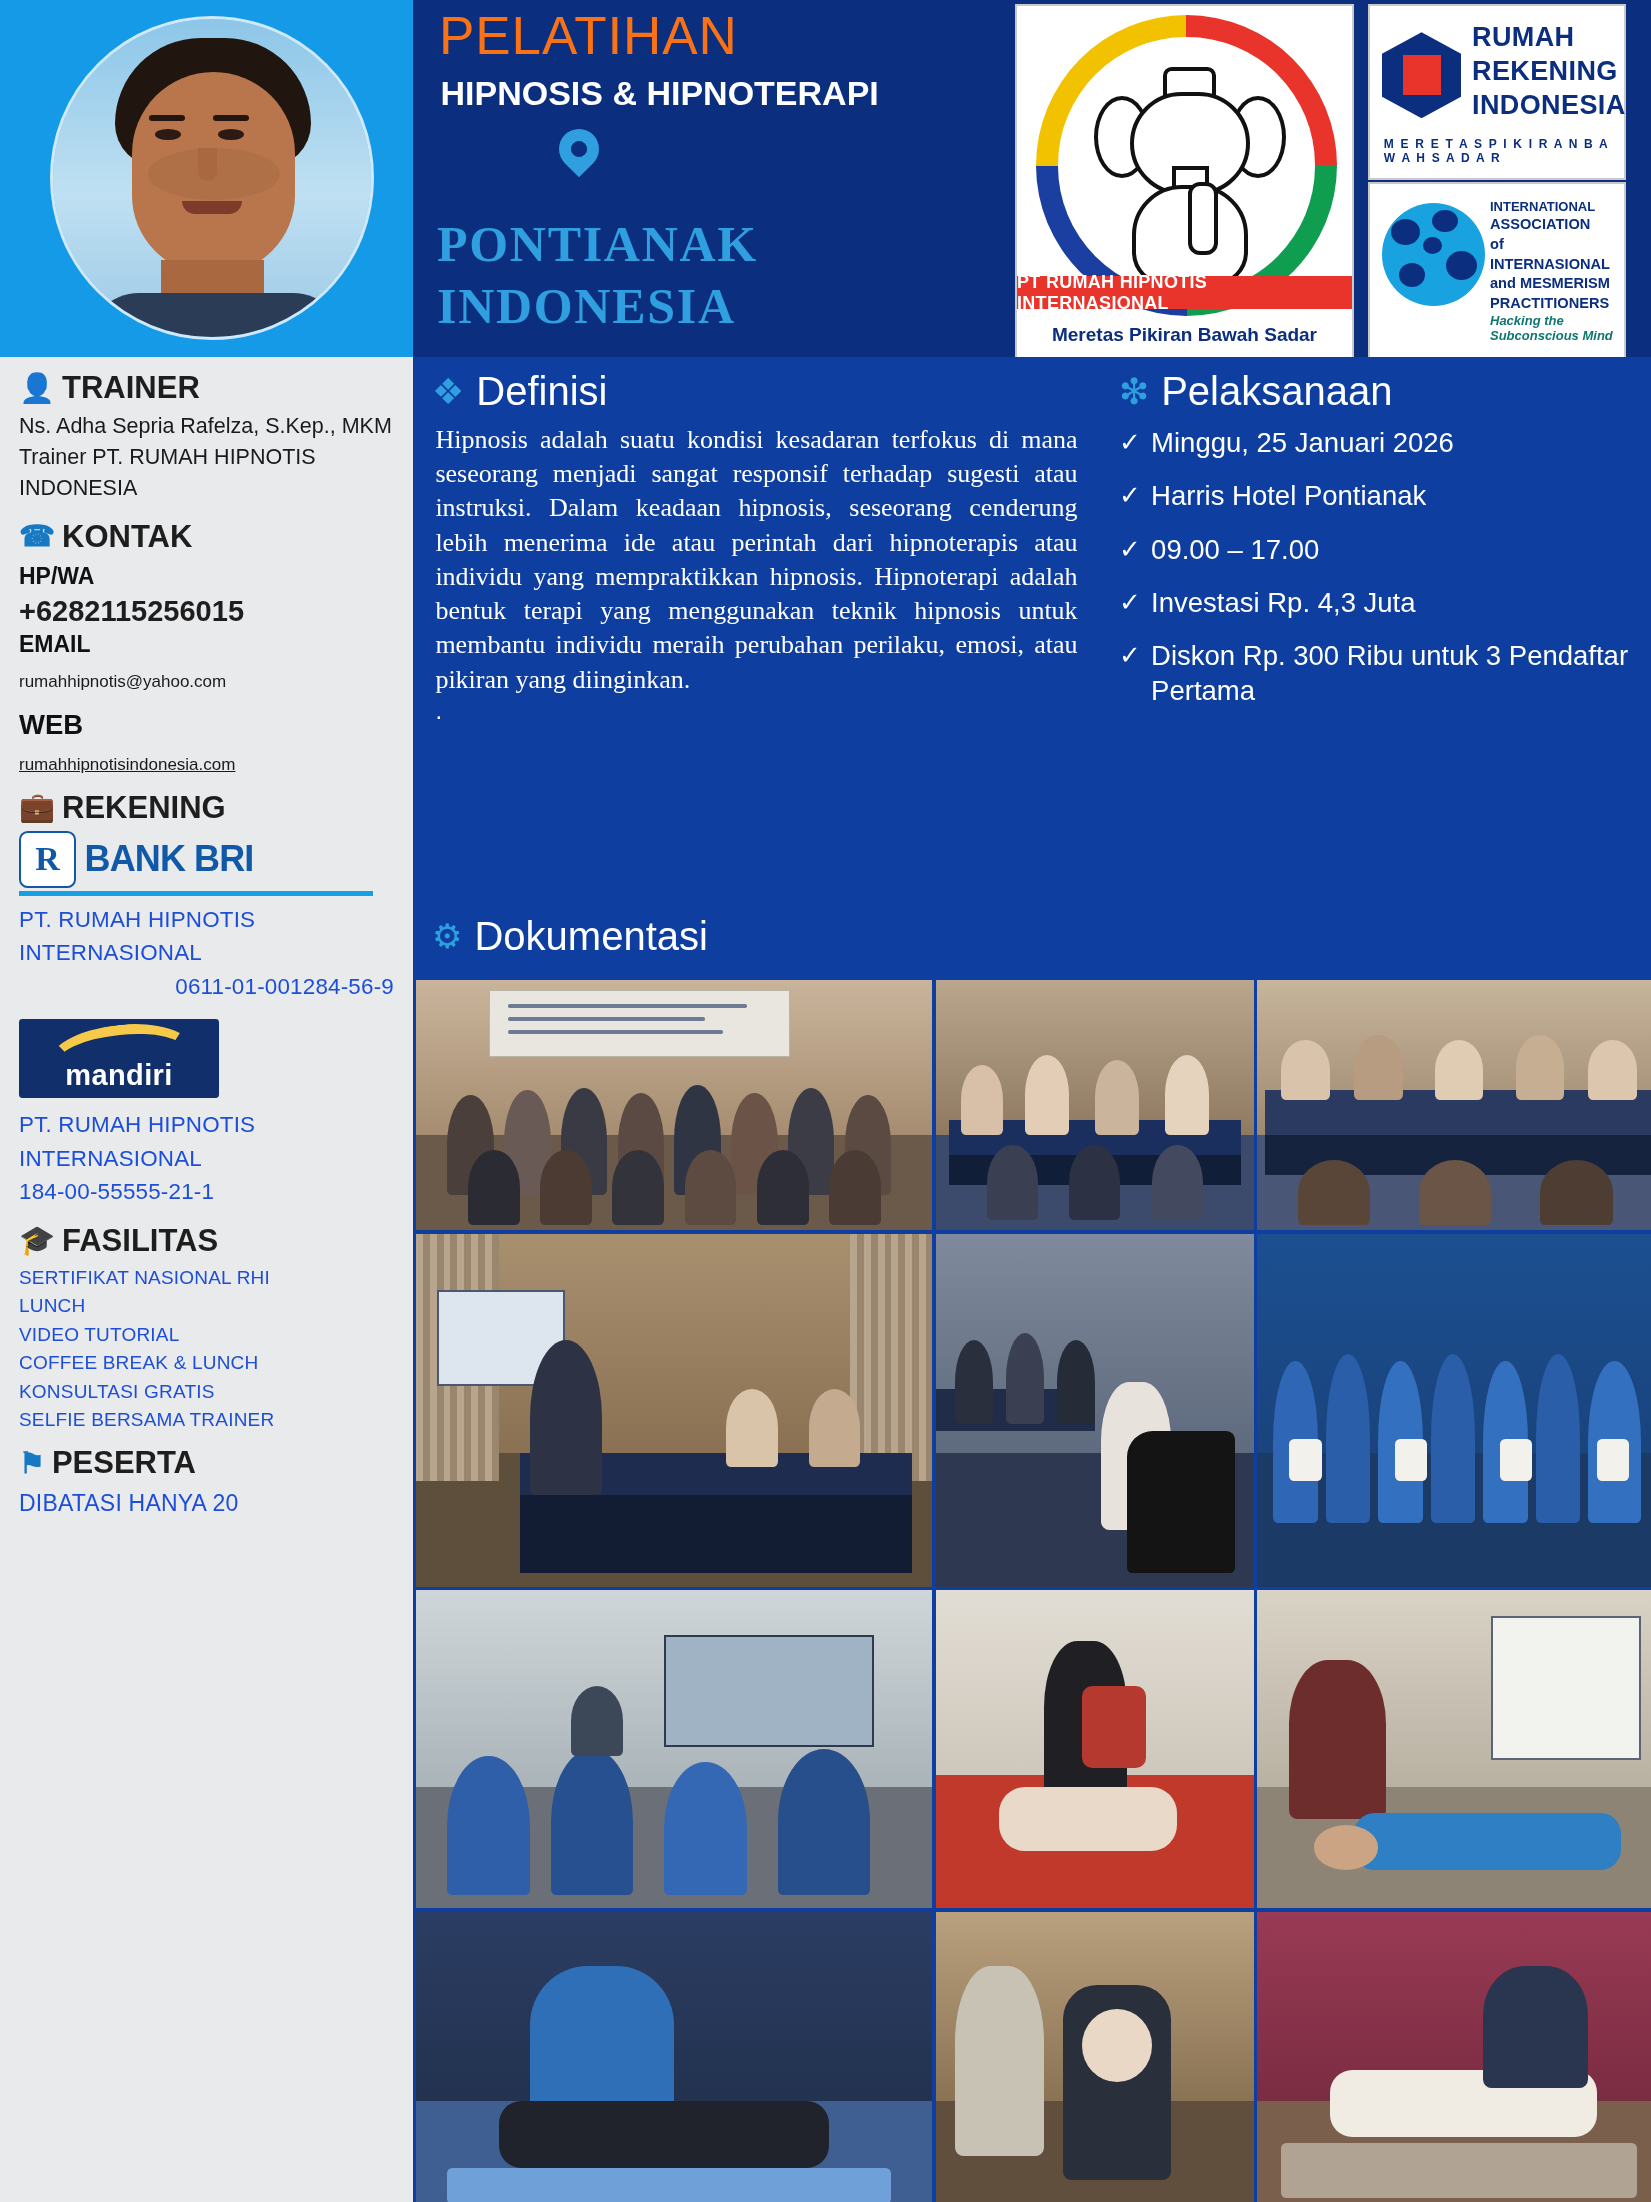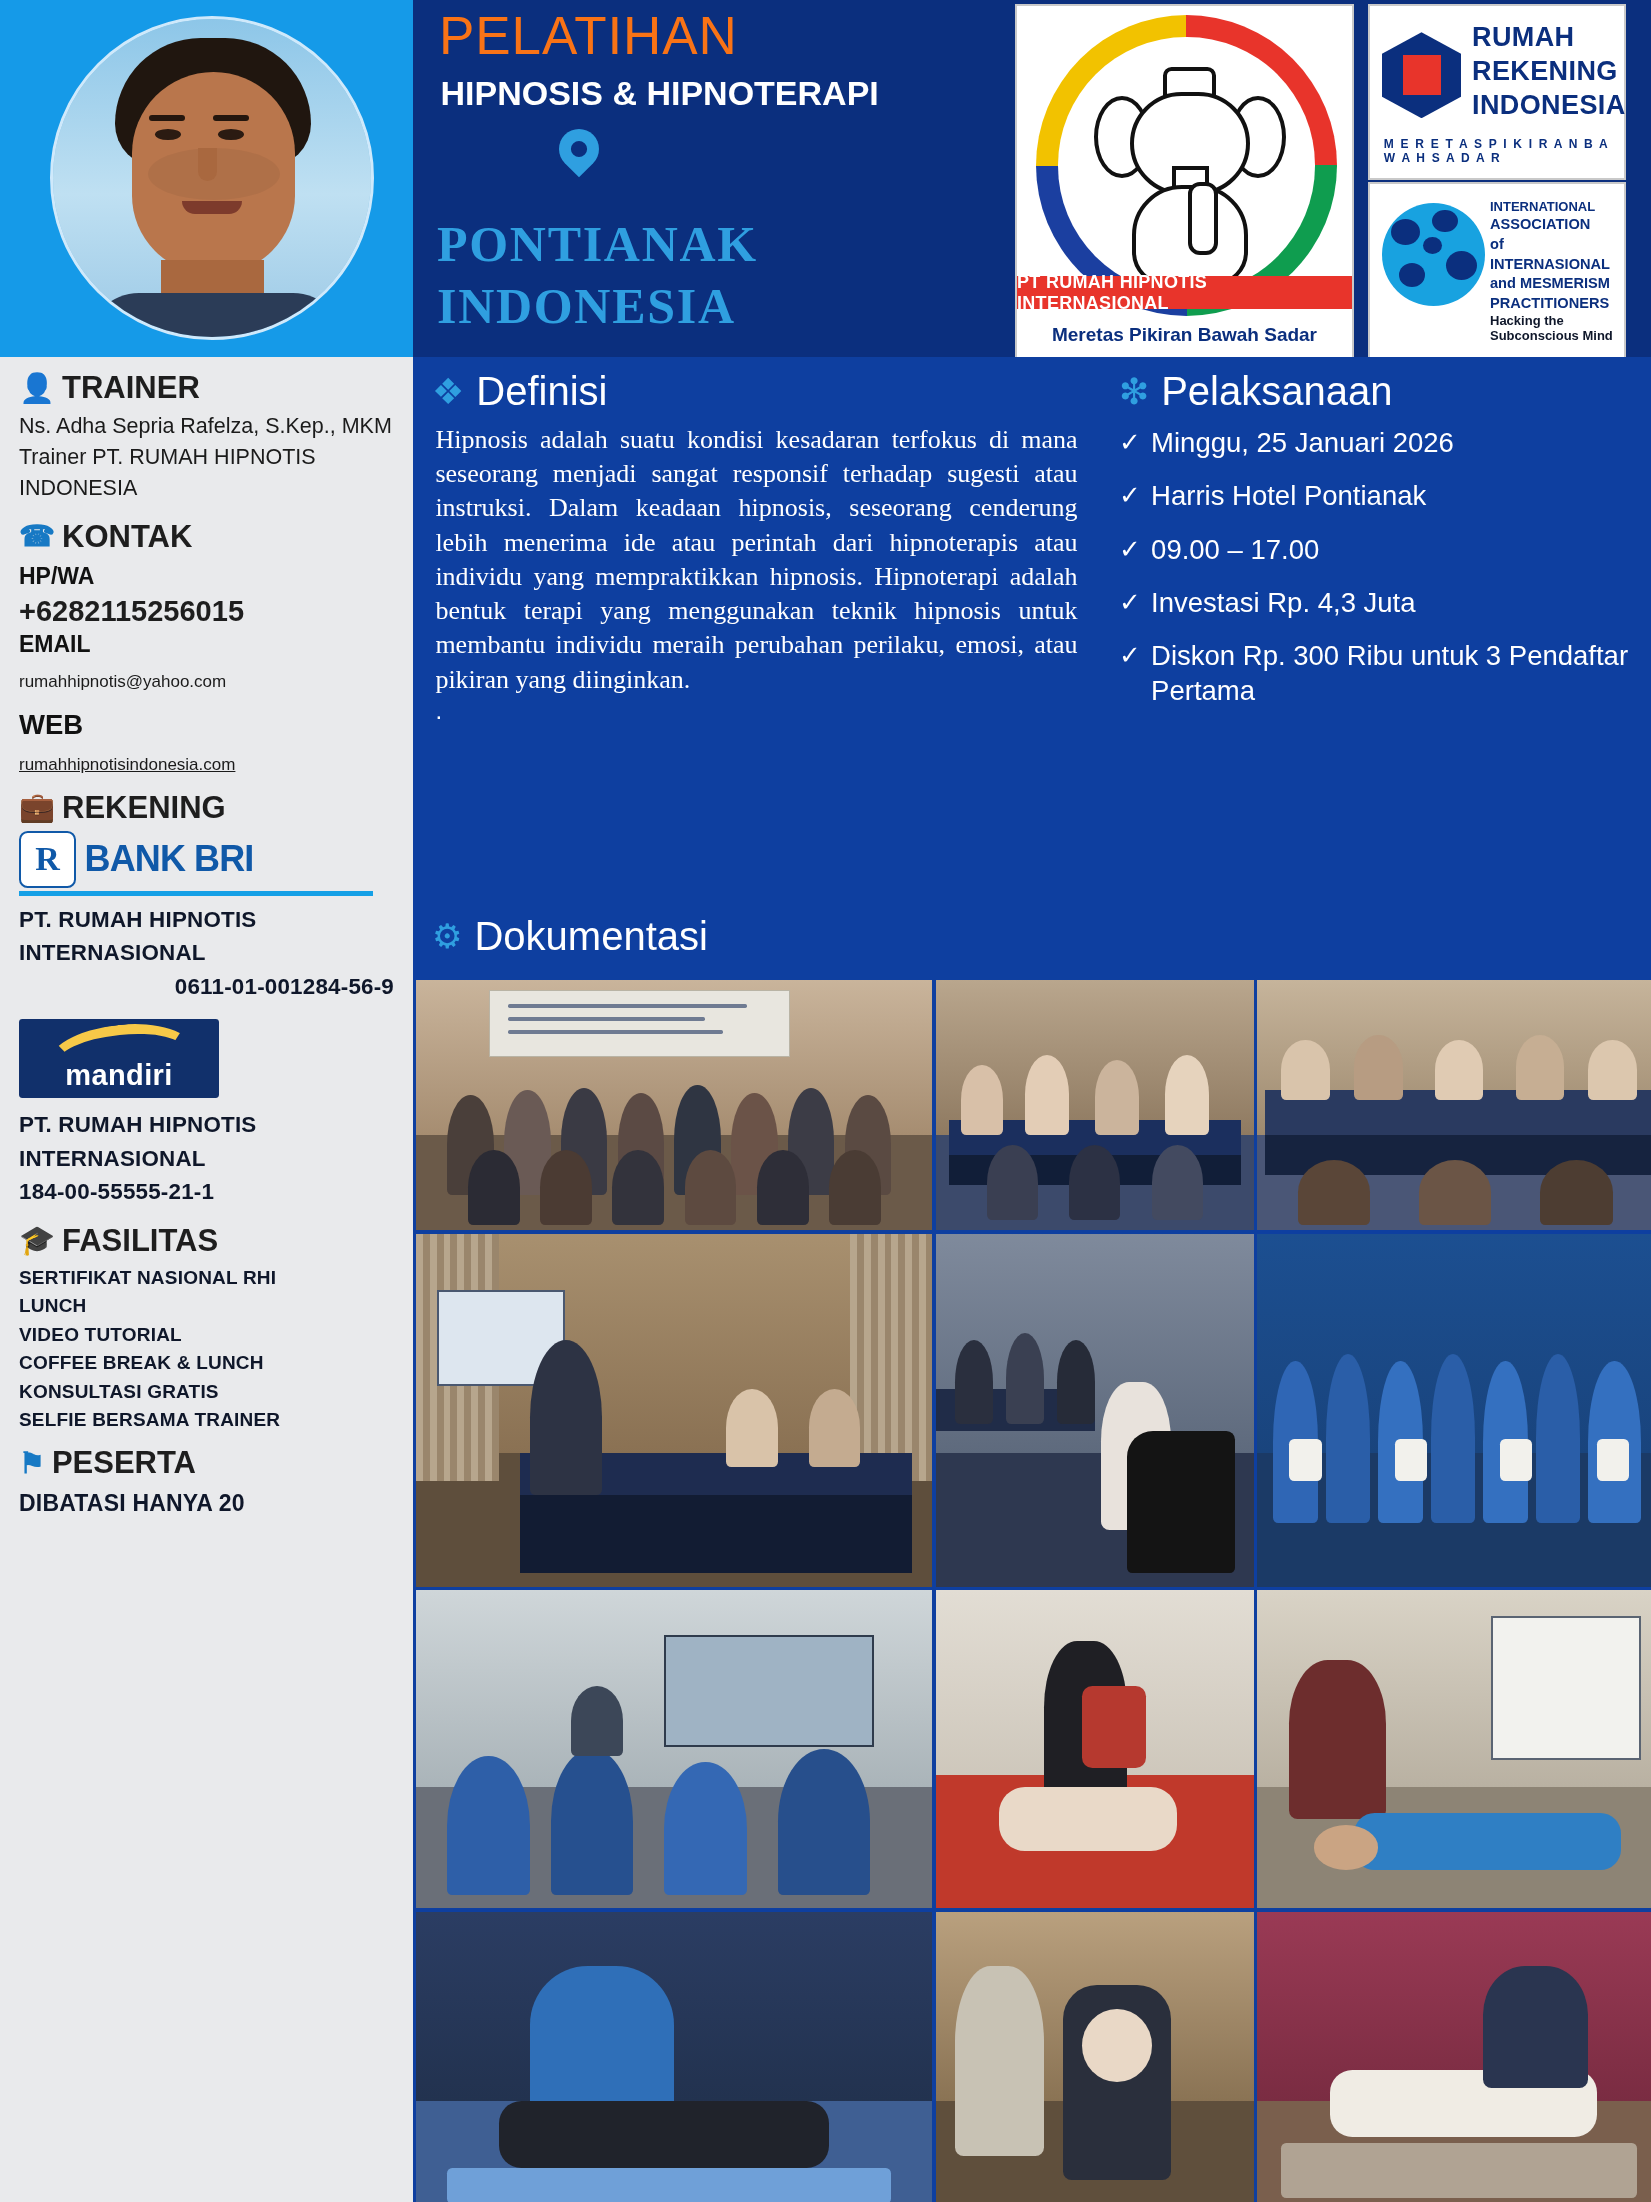--- a/index.html
+++ b/index.html
@@ -39,21 +39,21 @@
 
   .side-block{padding:0 19px;}
   .side-h{
     display:flex;align-items:center;gap:6.9px;
     font-size:31px;font-weight:bold;color:#1e1e1e;margin:10.3px 0 5.2px 0;
   }
   .side-h .ico{color:#1779c4;font-size:29px;line-height:1;}
   .side-p{font-size:21.5px;color:#1b1b1b;line-height:1.42;}
   .side-small{font-size:17px;color:#1b1b1b;line-height:1.45;}
   .side-strong{font-size:23px;font-weight:bold;color:#111;line-height:1.45;}
-  .side-bold-sm{font-size:19px;font-weight:bold;color:#0f172a;letter-spacing:0.2px;line-height:1.5;}
+  .side-bold-sm{font-size:19px;font-weight:normal;color:#1d4ed8;letter-spacing:0.2px;line-height:1.5;}
 
   .bri{
     display:flex;align-items:center;gap:8.6px;margin:3.4px 0 3.4px 0;
   }
   .bri .mark{
     width:53px;height:53px;border-radius:8.6px;background:#ffffff;border:2.6px solid #1059a8;
     display:flex;align-items:center;justify-content:center;color:#1059a8;font-size:34px;font-weight:bold;font-family:"Liberation Serif", serif;
   }
   .bri .txt{font-size:36px;font-weight:bold;color:#1059a8;letter-spacing:-0.9px;}
   .bri-underline{height:4.3px;background:#15a0e6;margin:1.7px 0 6.9px 0;width:354px;}
@@ -132,21 +132,21 @@
     background:#18a2e0;overflow:hidden;
   }
   .globe .sp{position:absolute;background:#0b2f7e;border-radius:50%;}
   .globe .s1{left:8.6px;top:15.5px;width:29px;height:26px;}
   .globe .s2{left:50px;top:6.9px;width:26px;height:22.4px;}
   .globe .s3{left:64px;top:48px;width:31px;height:29px;}
   .globe .s4{left:17px;top:60px;width:26px;height:24px;}
   .globe .s5{left:41px;top:34px;width:19px;height:17px;}
   .iahmp-txt{position:absolute;left:120px;top:13.8px;color:#0b2f7e;font-size:13px;font-weight:bold;line-height:1.35;}
   .iahmp-txt .big{font-size:14.6px;}
-  .iahmp-sub{position:absolute;left:120px;top:129px;color:#0f172a;font-size:13px;font-weight:bold;}
+  .iahmp-sub{position:absolute;left:120px;top:129px;color:#0f766e;font-size:13px;font-style:italic;font-weight:bold;}
 
   
   .definisi{
     position:absolute;left:413px;top:357px;width:687px;height:568px;background:#0e3fa0;
   }
   .pelaksanaan{
     position:absolute;left:1100px;top:357px;width:552px;height:568px;background:#0e3fa0;
   }
   .sec-h{
     display:flex;align-items:center;gap:12px;color:#ffffff;font-size:40px;padding:12px 19px 3.4px 19px;

